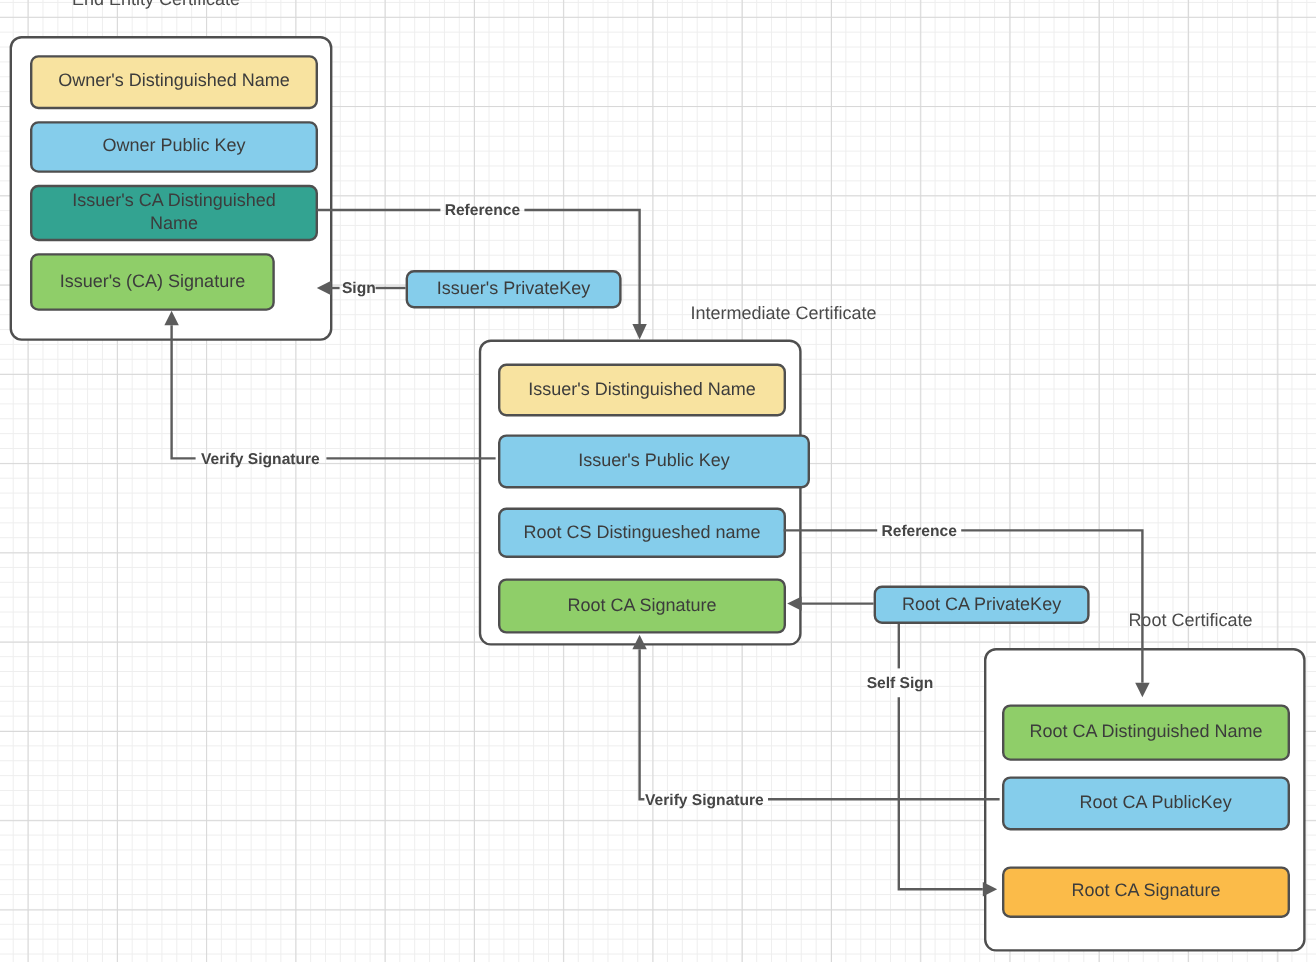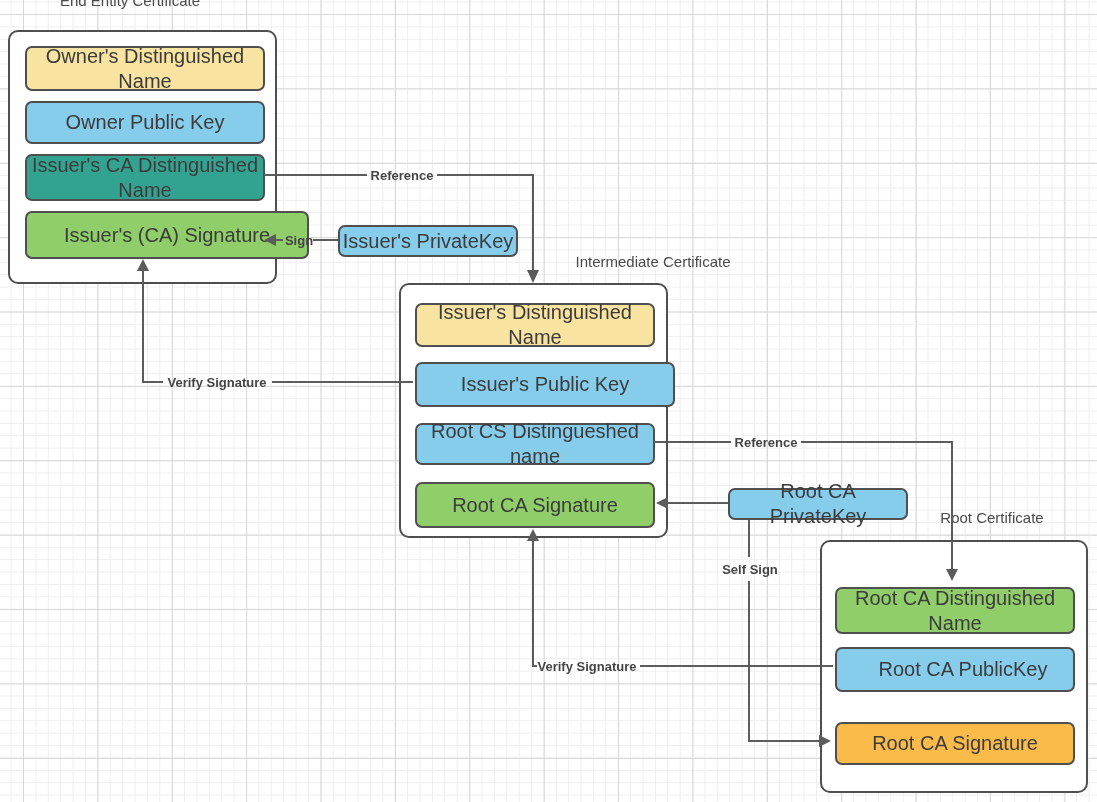--- a/index.html
+++ b/index.html
@@ -18,21 +18,21 @@
     position:absolute;background:#ffffff;border:2.5px solid #4f4f4f;border-radius:10px;
     box-sizing:border-box;
   }
   .group-title{
     position:absolute;transform:translate(-50%,-50%);
     font-size:15px;color:#4a4a4a;white-space:nowrap;
   }
   .field{
     position:absolute;box-sizing:border-box;border:2px solid #4f4f4f;border-radius:7px;
     display:flex;align-items:center;justify-content:center;text-align:center;
-    font-size:20px;color:#3c3c3c;line-height:1.25;white-space:pre-line;
+    font-size:15px;color:#3c3c3c;line-height:1.25;white-space:pre-line;
   }
   .c-yellow{background:#f8e3a0;}
   .c-blue{background:#85cdeb;}
   .c-teal{background:#33a391;}
   .c-green{background:#8fce69;}
   .c-orange{background:#fbbb49;}
   .connector-label{
     position:absolute;transform:translate(-50%,-50%);
     font-size:13px;font-weight:bold;color:#454545;white-space:nowrap;
   }
@@ -50,21 +50,21 @@
     <div class="field c-yellow" style="left:15px;top:14px;width:240px;height:45px;">
       <span>Owner's Distinguished Name</span>
     </div>
     <div class="field c-blue" style="left:15px;top:69px;width:240px;height:43px;">
       <span>Owner Public  Key</span>
     </div>
     <div class="field c-teal" style="left:15px;top:122px;width:240px;height:47px;">
       <span>Issuer's CA Distinguished
 Name</span>
     </div>
-    <div class="field c-green" style="left:15px;top:179px;width:284px;height:48px;">
+    <div class="field c-green" style="left:15px;top:179px;width:204px;height:48px;">
       <span>Issuer's (CA) Signature</span>
     </div>
   </div>
 
   <div class="group-title" style="left:653px;top:261px;">Intermediate Certificate</div>
   <div class="group" style="left:399px;top:283px;width:269px;height:255px;padding-left:36px;">
     <div class="field c-yellow" style="left:14px;top:18px;width:240px;height:44px;">
       <span>Issuer's Distinguished Name</span>
     </div>
     <div class="field c-blue" style="left:14px;top:77px;width:260px;height:45px;">

